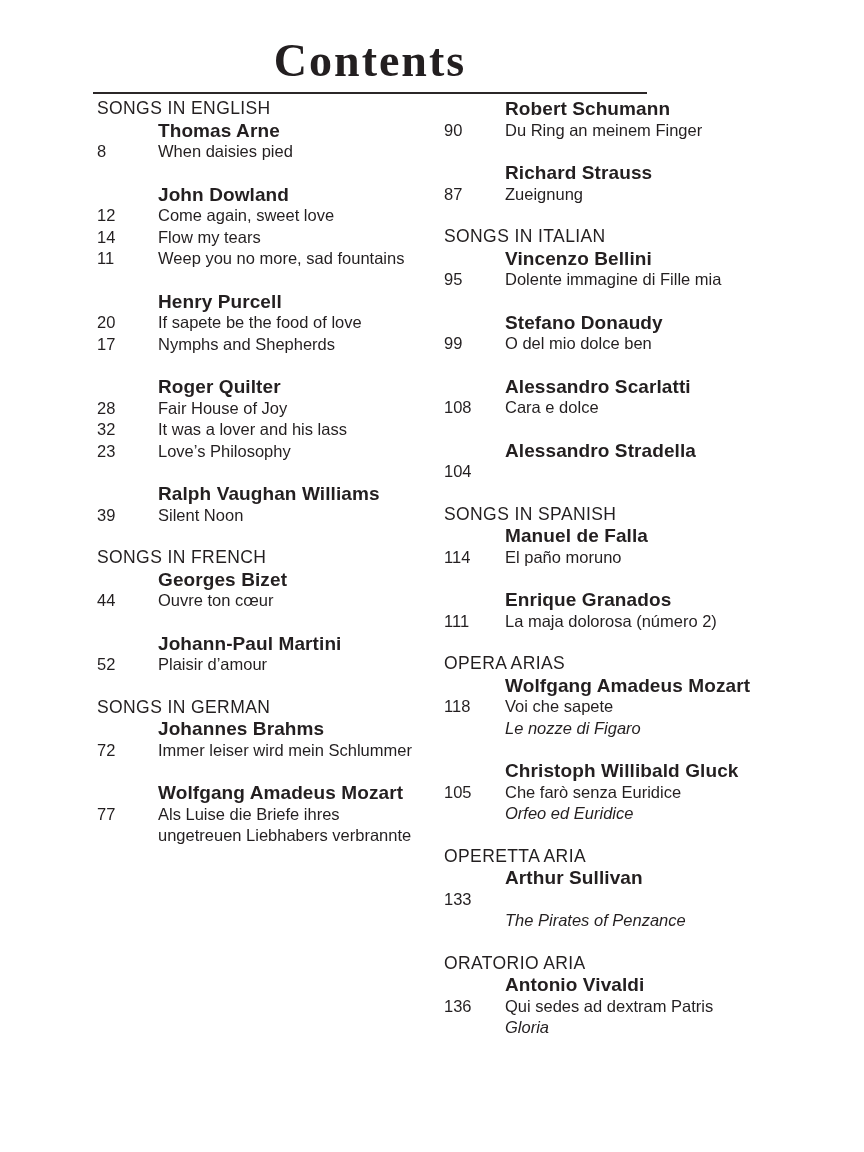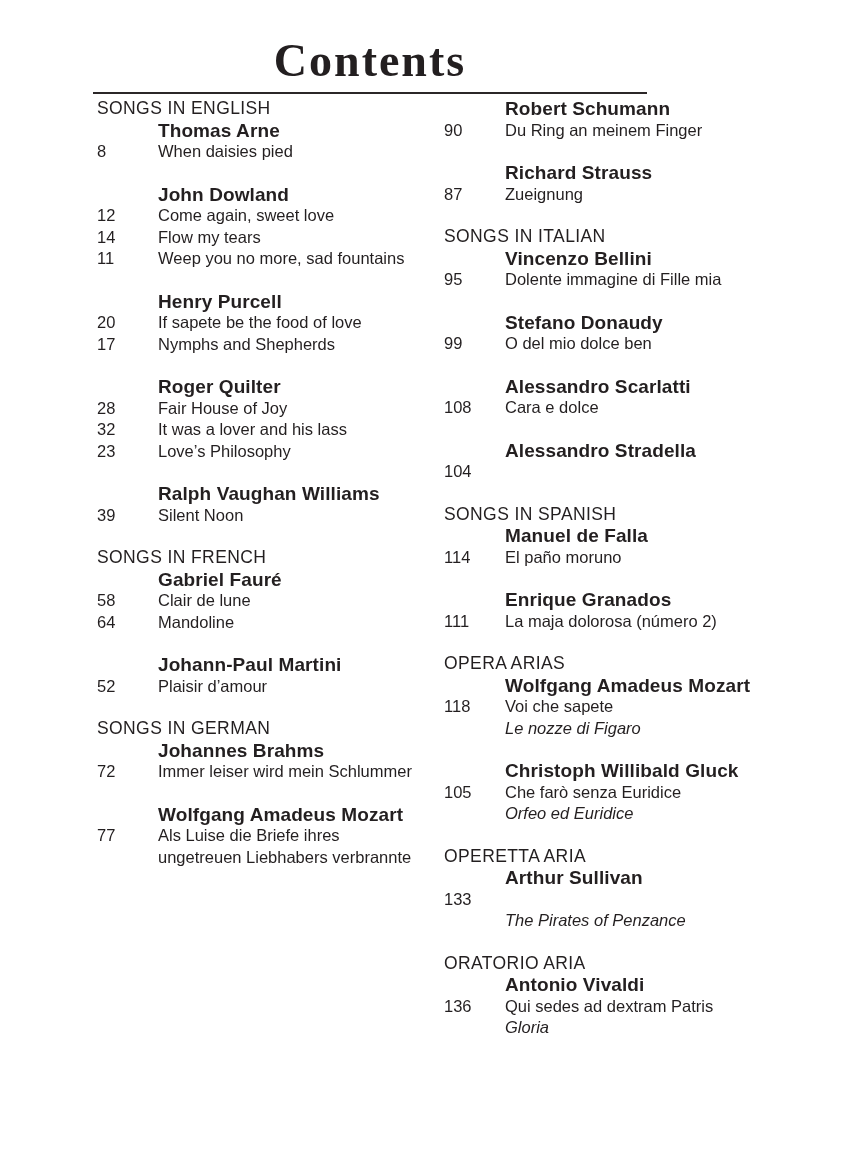--- a/index.html
+++ b/index.html
@@ -128,28 +128,24 @@
         </div>
         <div class="group">
           <div class="composer">Ralph Vaughan Williams</div>
           <div class="song-row">
             <span class="page-num">39</span>
             <span class="song-text song-title">Silent Noon</span>
           </div>
         </div>
         <div class="section-header">SONGS IN FRENCH</div>
         <div class="group">
-          <div class="composer">Gabriel Fauré</div>
-          <div class="song-row">
-            <span class="page-num">58</span>
-            <span class="song-text song-title">Clair de lune</span>
-          </div>
-          <div class="song-row">
-            <span class="page-num">64</span>
-            <span class="song-text song-title">Mandoline</span>
+          <div class="composer">Georges Bizet</div>
+          <div class="song-row">
+            <span class="page-num">44</span>
+            <span class="song-text song-title">Ouvre ton cœur</span>
           </div>
         </div>
         <div class="group">
           <div class="composer">Johann-Paul Martini</div>
           <div class="song-row">
             <span class="page-num">52</span>
             <span class="song-text song-title">Plaisir d’amour</span>
           </div>
         </div>
         <div class="section-header">SONGS IN GERMAN</div>

